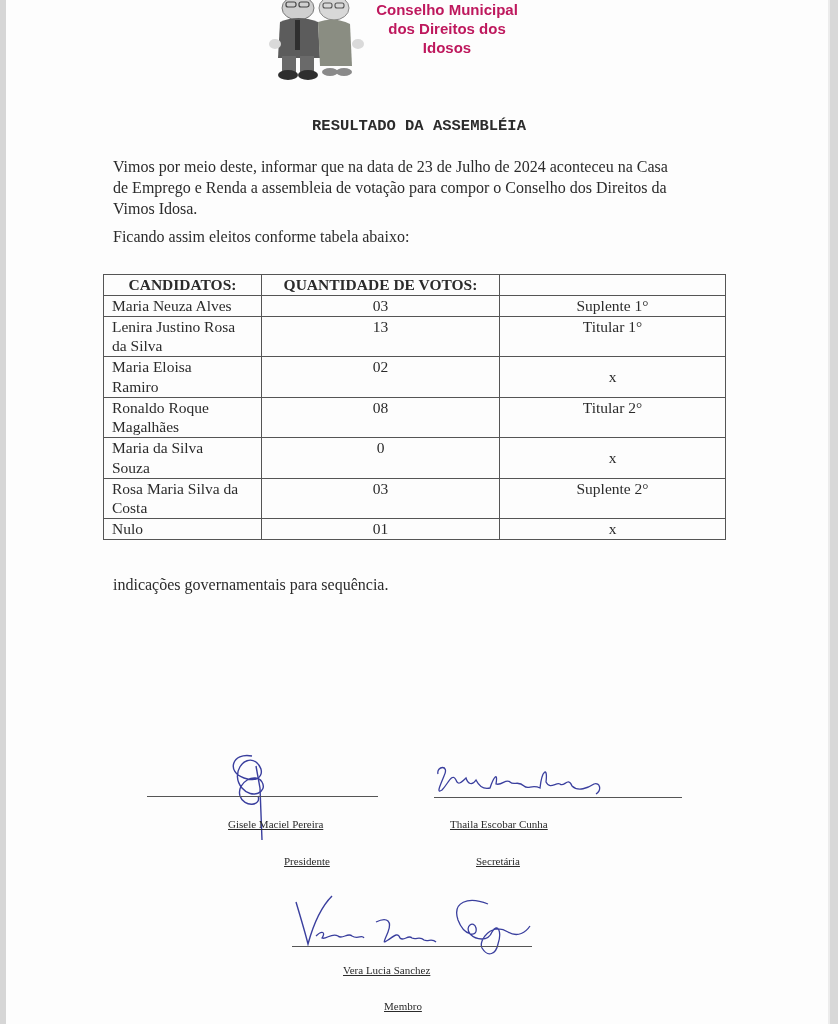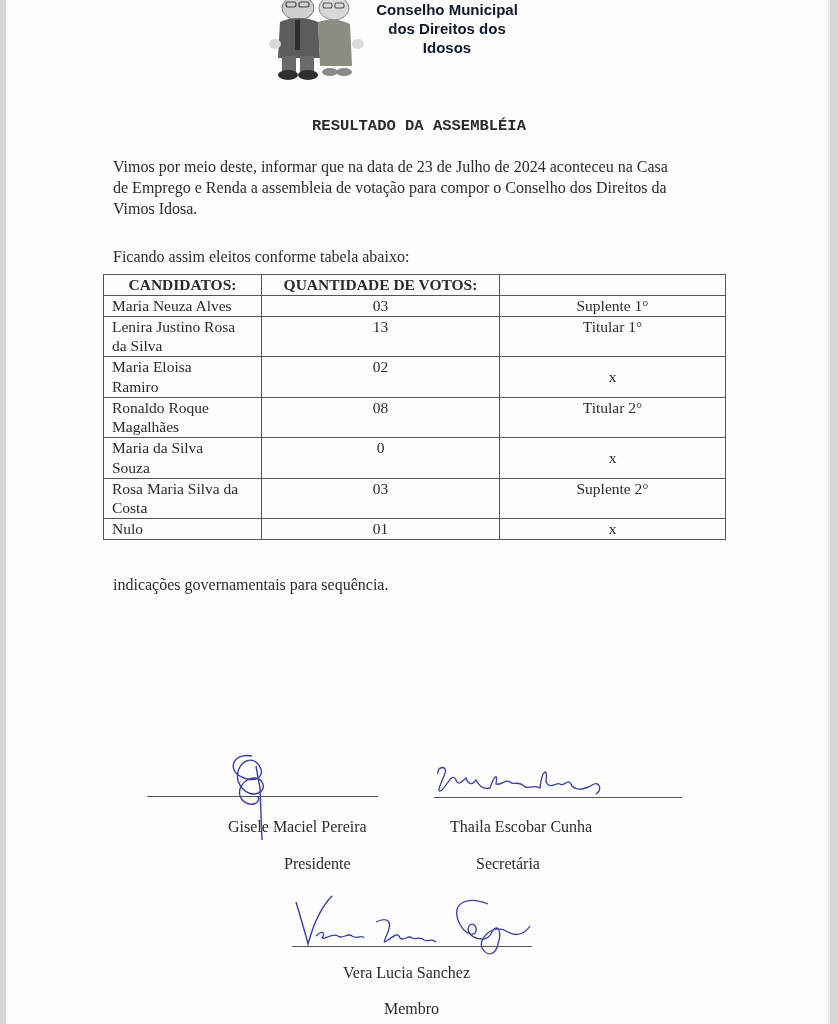--- a/index.html
+++ b/index.html
@@ -8,54 +8,54 @@
       background: #fdfdfd; position: relative;
       font-family: "Liberation Serif", serif; color: #2a2a2a;
     }
     .edge-left { position: absolute; left: 0; top: 0; width: 6px; height: 1024px; background: #d6d6d6; }
     .edge-right { position: absolute; right: 0; top: 0; width: 8px; height: 1024px; background: #d8d8d8; border-left: 2px solid #ececec; }
 
     .logo { position: absolute; left: 268px; top: 0; width: 100px; height: 84px; }
     .org-name {
       position: absolute; left: 362px; top: 0; width: 170px;
       font-family: "Liberation Sans", sans-serif; font-weight: bold;
-      font-size: 15px; line-height: 19px; color: #0f172a; text-align: center;
+      font-size: 15px; line-height: 19px; color: #be185d; text-align: center;
     }
     .org-name div { white-space: nowrap; }
 
     .title {
       position: absolute; left: 0; width: 838px; top: 117px; text-align: center;
       font-weight: bold; font-size: 15.5px; color: #2b2b2b; font-family: Liberation Mono, monospace;
     }
     .para {
       position: absolute; left: 113px; width: 620px;
       font-size: 16px; line-height: 21px; color: #2b2b2b;
     }
     .p1 { top: 156px; }
-    .p2 { top: 246px; }
+    .p2 { top: 226px; }
     .p3 { top: 574px; left: 113px; }
 
     table.results {
       position: absolute; left: 103px; top: 274px;
       border-collapse: collapse; font-size: 15.5px; color: #2b2b2b;
     }
     table.results td, table.results th {
       border: 1px solid #555; padding: 0 0 0 8px; vertical-align: top;
       line-height: 19.5px;
     }
     table.results th { font-weight: bold; text-align: center; height: 18px; padding: 0; }
     .c1 { width: 149px; }
     .c2 { width: 237px; text-align: center; padding: 0 !important; }
     .c3 { width: 225px; text-align: center; padding: 0 !important; }
     tr.single td { height: 20px; }
     tr.double td { height: 39.5px; }
     td.mid { vertical-align: middle !important; }
 
     .sig-line { position: absolute; height: 1px; background: #555; }
-    .sig-name { position: absolute; font-size: 16px; color: #2b2b2b; white-space: nowrap; }
+    .sig-name { position: absolute; font-size: 11px; color: #2b2b2b; white-space: nowrap; text-decoration: underline; }
     .signature { position: absolute; }
   </style>
 </head>
 <body>
 
 <div class="edge-left"></div>
 <div class="edge-right"></div>
 
 <div class="logo">
   <svg width="100" height="84" viewBox="0 0 100 84">

